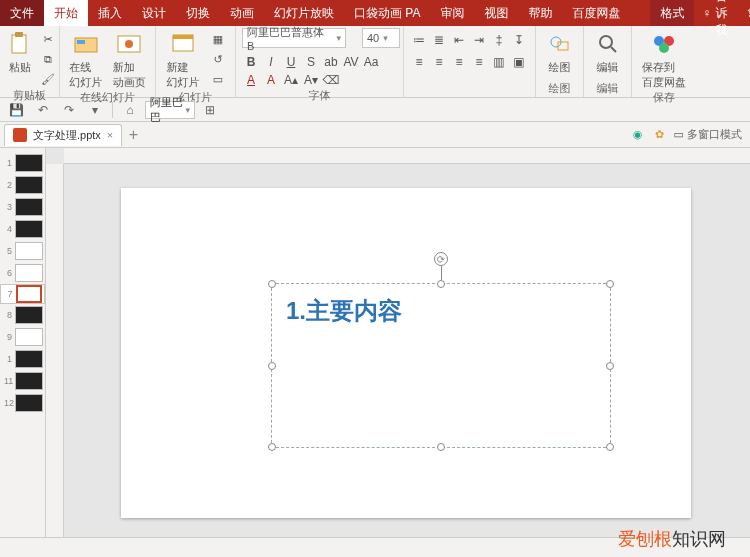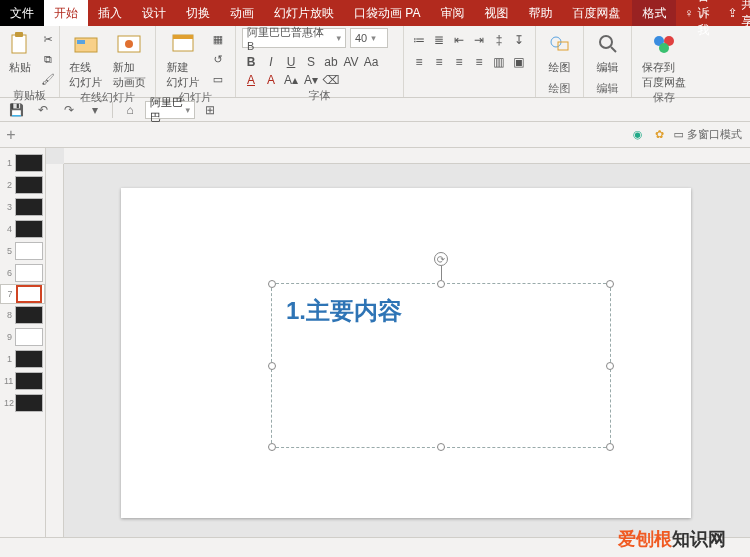--- a/index.html
+++ b/index.html
@@ -1,35 +1,35 @@
 <!DOCTYPE html>
 <html><head>
 <meta charset="utf-8">
 <style>
 *{box-sizing:border-box;margin:0;padding:0;font-family:"Microsoft YaHei",sans-serif}
 body{width:750px;height:557px;background:#fff;overflow:hidden;position:relative;font-size:12px;color:#333}
 
 .tabbar{height:26px;background:#b22a1e;display:flex;align-items:stretch;color:#fff;font-size:12px}
 .tabbar .tab{padding:0 10px;display:flex;align-items:center;cursor:pointer;white-space:nowrap}
-.tabbar .tab.file{background:#000000}
+.tabbar .tab.file{background:#7f1d1d}
 .tabbar .tab.active{background:#fff;color:#b22a1e}
-.tabbar .tab.format{background:#922;border:0;margin-left:2px}
+.tabbar .tab.format{background:#922;border:0;margin-left:20px}
 .tabbar .spacer{flex:1}
 .tabbar .bulb{padding:0 8px;display:flex;align-items:center;gap:4px;color:#fff}
 .tabbar .share{padding:0 10px;display:flex;align-items:center}
 
 .ribbon{height:72px;background:#f3f2f1;border-bottom:1px solid #d0cec9;display:flex}
 .group{border-right:1px solid #d9d7d2;display:flex;flex-direction:column;padding:2px 6px 0 6px}
 .group .body{flex:1;display:flex;align-items:flex-start;gap:4px}
 .group .label{height:16px;font-size:11px;color:#666;text-align:center}
 .bigbtn{width:42px;display:flex;flex-direction:column;align-items:center;gap:2px;padding-top:2px;font-size:11px;color:#555;cursor:pointer}
 .bigbtn .ic{width:28px;height:28px;display:flex;align-items:center;justify-content:center}
 .smallcol{display:flex;flex-direction:column;gap:2px;justify-content:flex-start;padding-top:2px}
 .sbtn{width:20px;height:18px;border:0;background:transparent;cursor:pointer;display:flex;align-items:center;justify-content:center;color:#555;font-size:11px}
-.fontrow{display:flex;align-items:center;gap:4px}
+.fontrow{display:flex;align-items:center;gap:16px}
 .sel{height:20px;border:1px solid #c7c6c1;background:#fff;display:flex;align-items:center;padding:0 4px;font-size:11px;color:#555}
 .sel .dd{margin-left:4px;color:#888;font-size:9px}
 .iconrow{display:flex;gap:2px;margin-top:4px;flex-wrap:wrap}
 .ribic{width:18px;height:16px;display:flex;align-items:center;justify-content:center;color:#555;font-size:12px;cursor:pointer}
 
 .secbar{height:24px;background:#f3f2f1;border-bottom:1px solid #d0cec9;display:flex;align-items:center;padding:0 6px;gap:4px}
 .secbar .sb{width:22px;height:18px;display:flex;align-items:center;justify-content:center;color:#666;cursor:pointer;font-size:12px}
 .secbar .divider{width:1px;height:16px;background:#d0cec9;margin:0 2px}
 .secbar .zoomsel{width:50px;height:18px;border:1px solid #c7c6c1;background:#fff;font-size:11px;padding:0 4px;display:flex;align-items:center;justify-content:center}
 
@@ -56,21 +56,21 @@
 .slide{position:absolute;left:75px;top:40px;width:570px;height:330px;background:#fff;box-shadow:0 1px 3px rgba(0,0,0,0.3)}
 .textbox{position:absolute;left:150px;top:95px;width:340px;height:165px;border:1px dashed #9aa}
 .handle{position:absolute;width:8px;height:8px;background:#fff;border:1px solid #888;border-radius:50%}
 .h-tl{left:-4px;top:-4px}.h-tm{left:calc(50% - 4px);top:-4px}.h-tr{right:-4px;top:-4px}
 .h-ml{left:-4px;top:calc(50% - 4px)}.h-mr{right:-4px;top:calc(50% - 4px)}
 .h-bl{left:-4px;bottom:-4px}.h-bm{left:calc(50% - 4px);bottom:-4px}.h-br{right:-4px;bottom:-4px}
 .rot{position:absolute;left:calc(50% - 7px);top:-32px;width:14px;height:14px;border:1px solid #888;border-radius:50%;background:#fff;display:flex;align-items:center;justify-content:center;color:#888;font-size:10px}
 .rotline{position:absolute;left:50%;top:-18px;width:1px;height:14px;background:#888}
 .textbox .content{padding:10px 14px;color:#2e74b5;font-weight:700;font-size:24px;line-height:1.4}
 
-.watermark{position:absolute;right:24px;bottom:6px;font-size:18px;font-weight:700}
+.watermark{position:absolute;right:24px;bottom:6px;font-size:18px;font-weight:400}
 .watermark .a{color:#f05a22}.watermark .b{color:#333}
 .footer{height:20px;background:#f3f2f1;border-top:1px solid #d0cec9}
 svg{display:block}
 </style>
 </head>
 <body>
 
 <div class="tabbar">
   <div class="tab file">文件</div>
   <div class="tab active">开始</div>
@@ -291,20 +291,25 @@
   <span class="divider"></span>
   <span class="sb">⌂</span>
   <div class="zoomsel">
     <span>阿里巴巴</span>
     <span style="font-size:9px;color:#888">▾</span>
   </div>
   <span class="sb">⊞</span>
 </div>
 
 <div class="doctabs">
+  <div class="doctab">
+    <span class="pp"></span>
+    <span>文字处理.pptx</span>
+    <span class="x">×</span>
+  </div>
   <div class="plusdoc">+</div>
   <div class="spacer"></div>
   <div class="rightdoc">
     <span class="ic" style="color:#2a8">◉</span>
     <span class="ic" style="color:#e0a030">✿</span>
     <span>▭ <span>多窗口模式</span></span>
   </div>
 </div>
 
 <div class="main">

